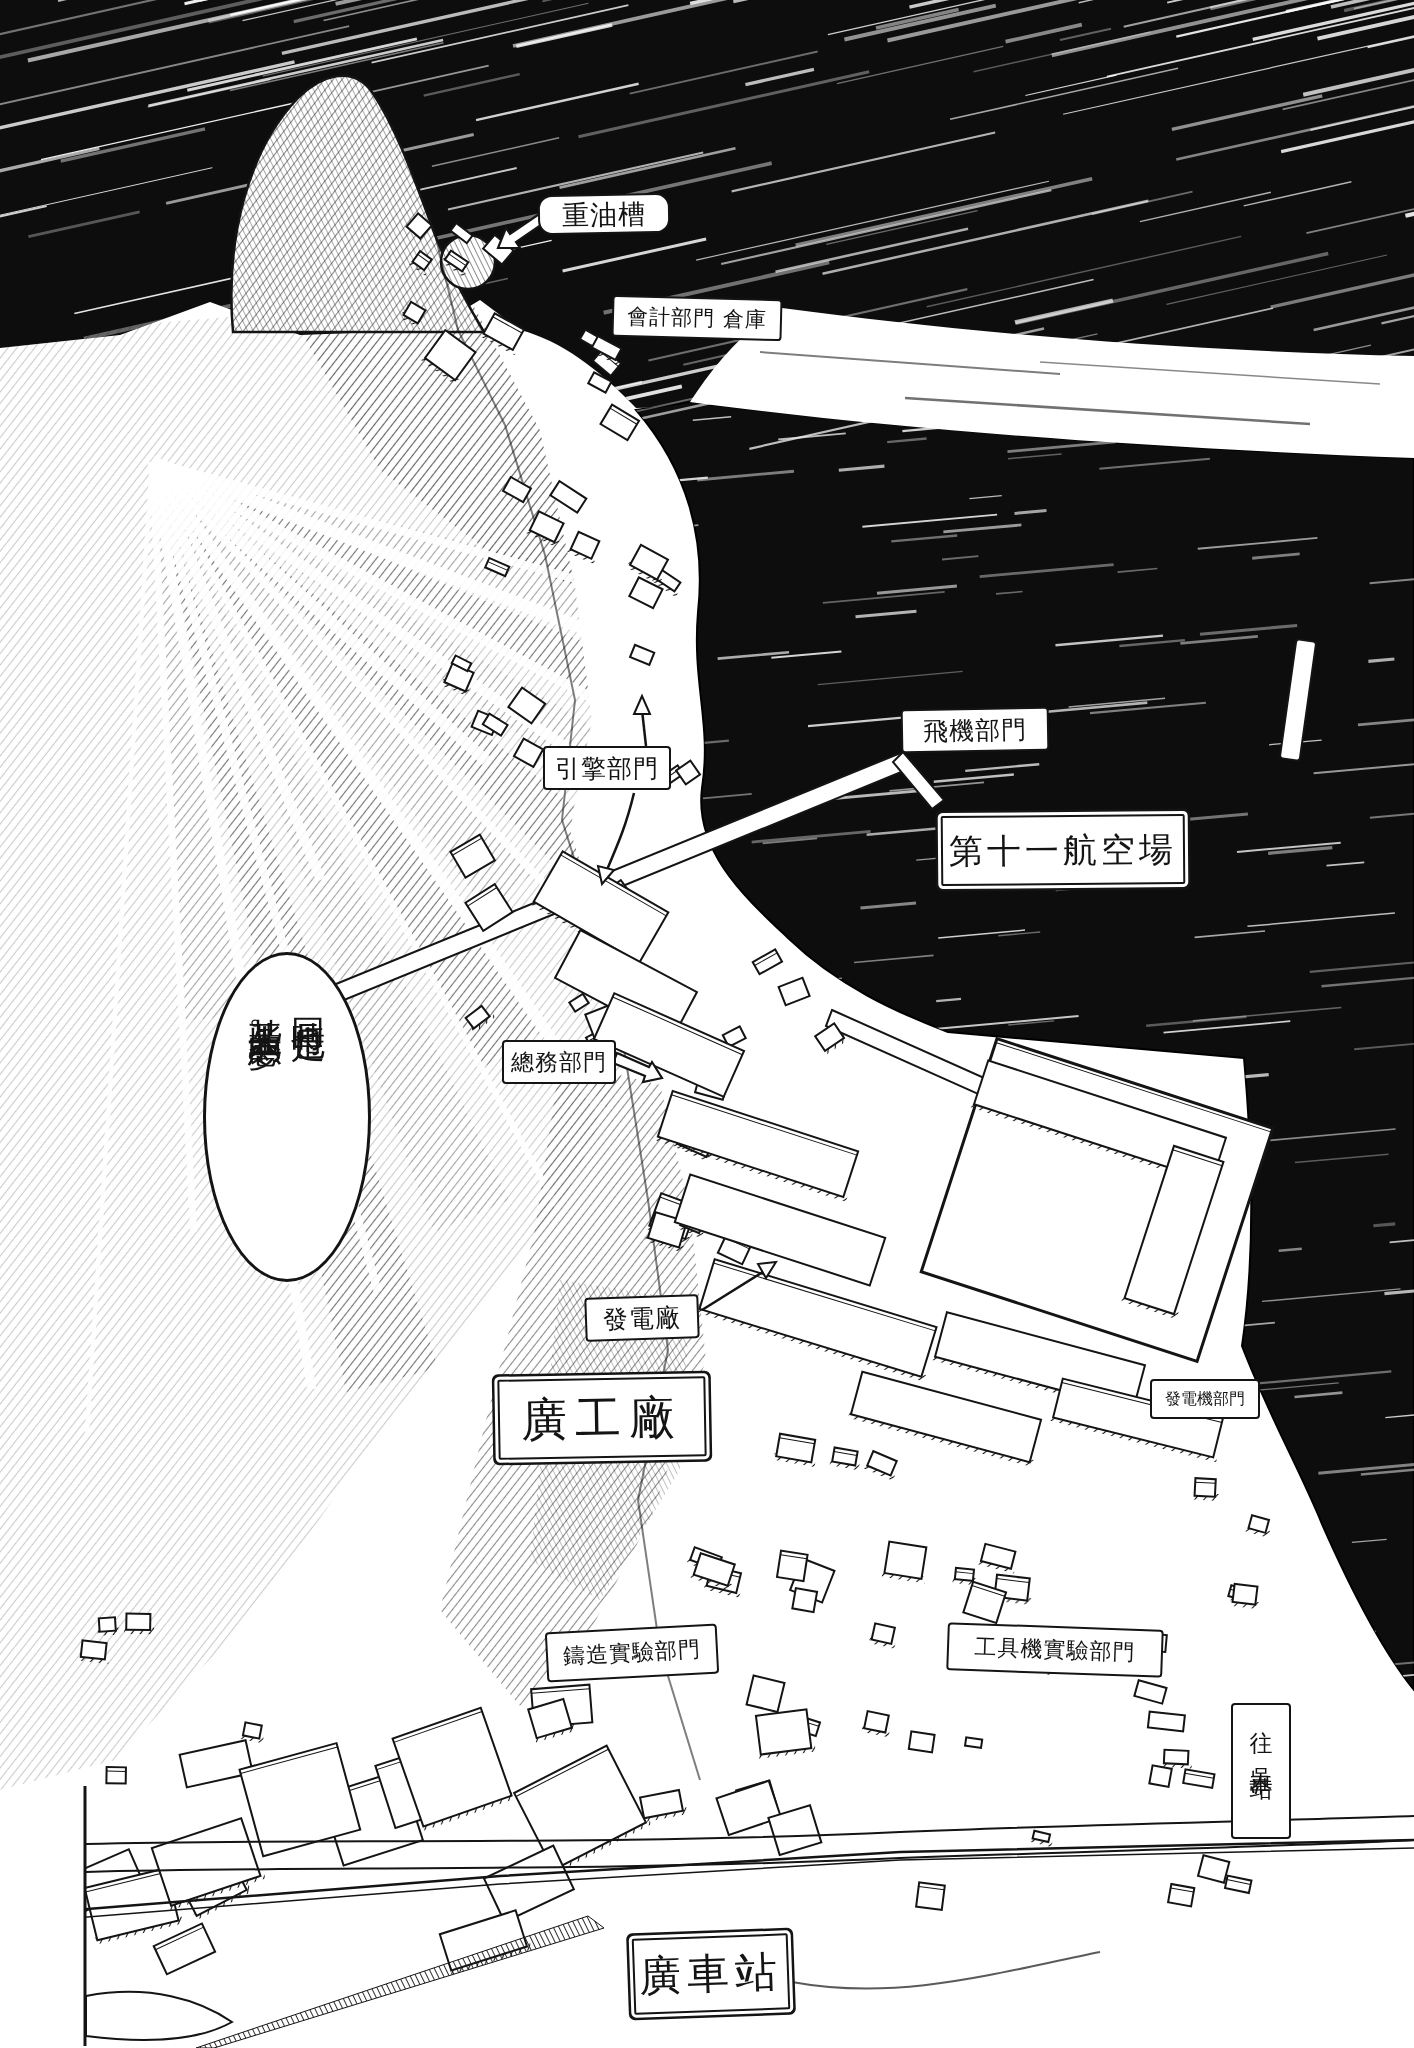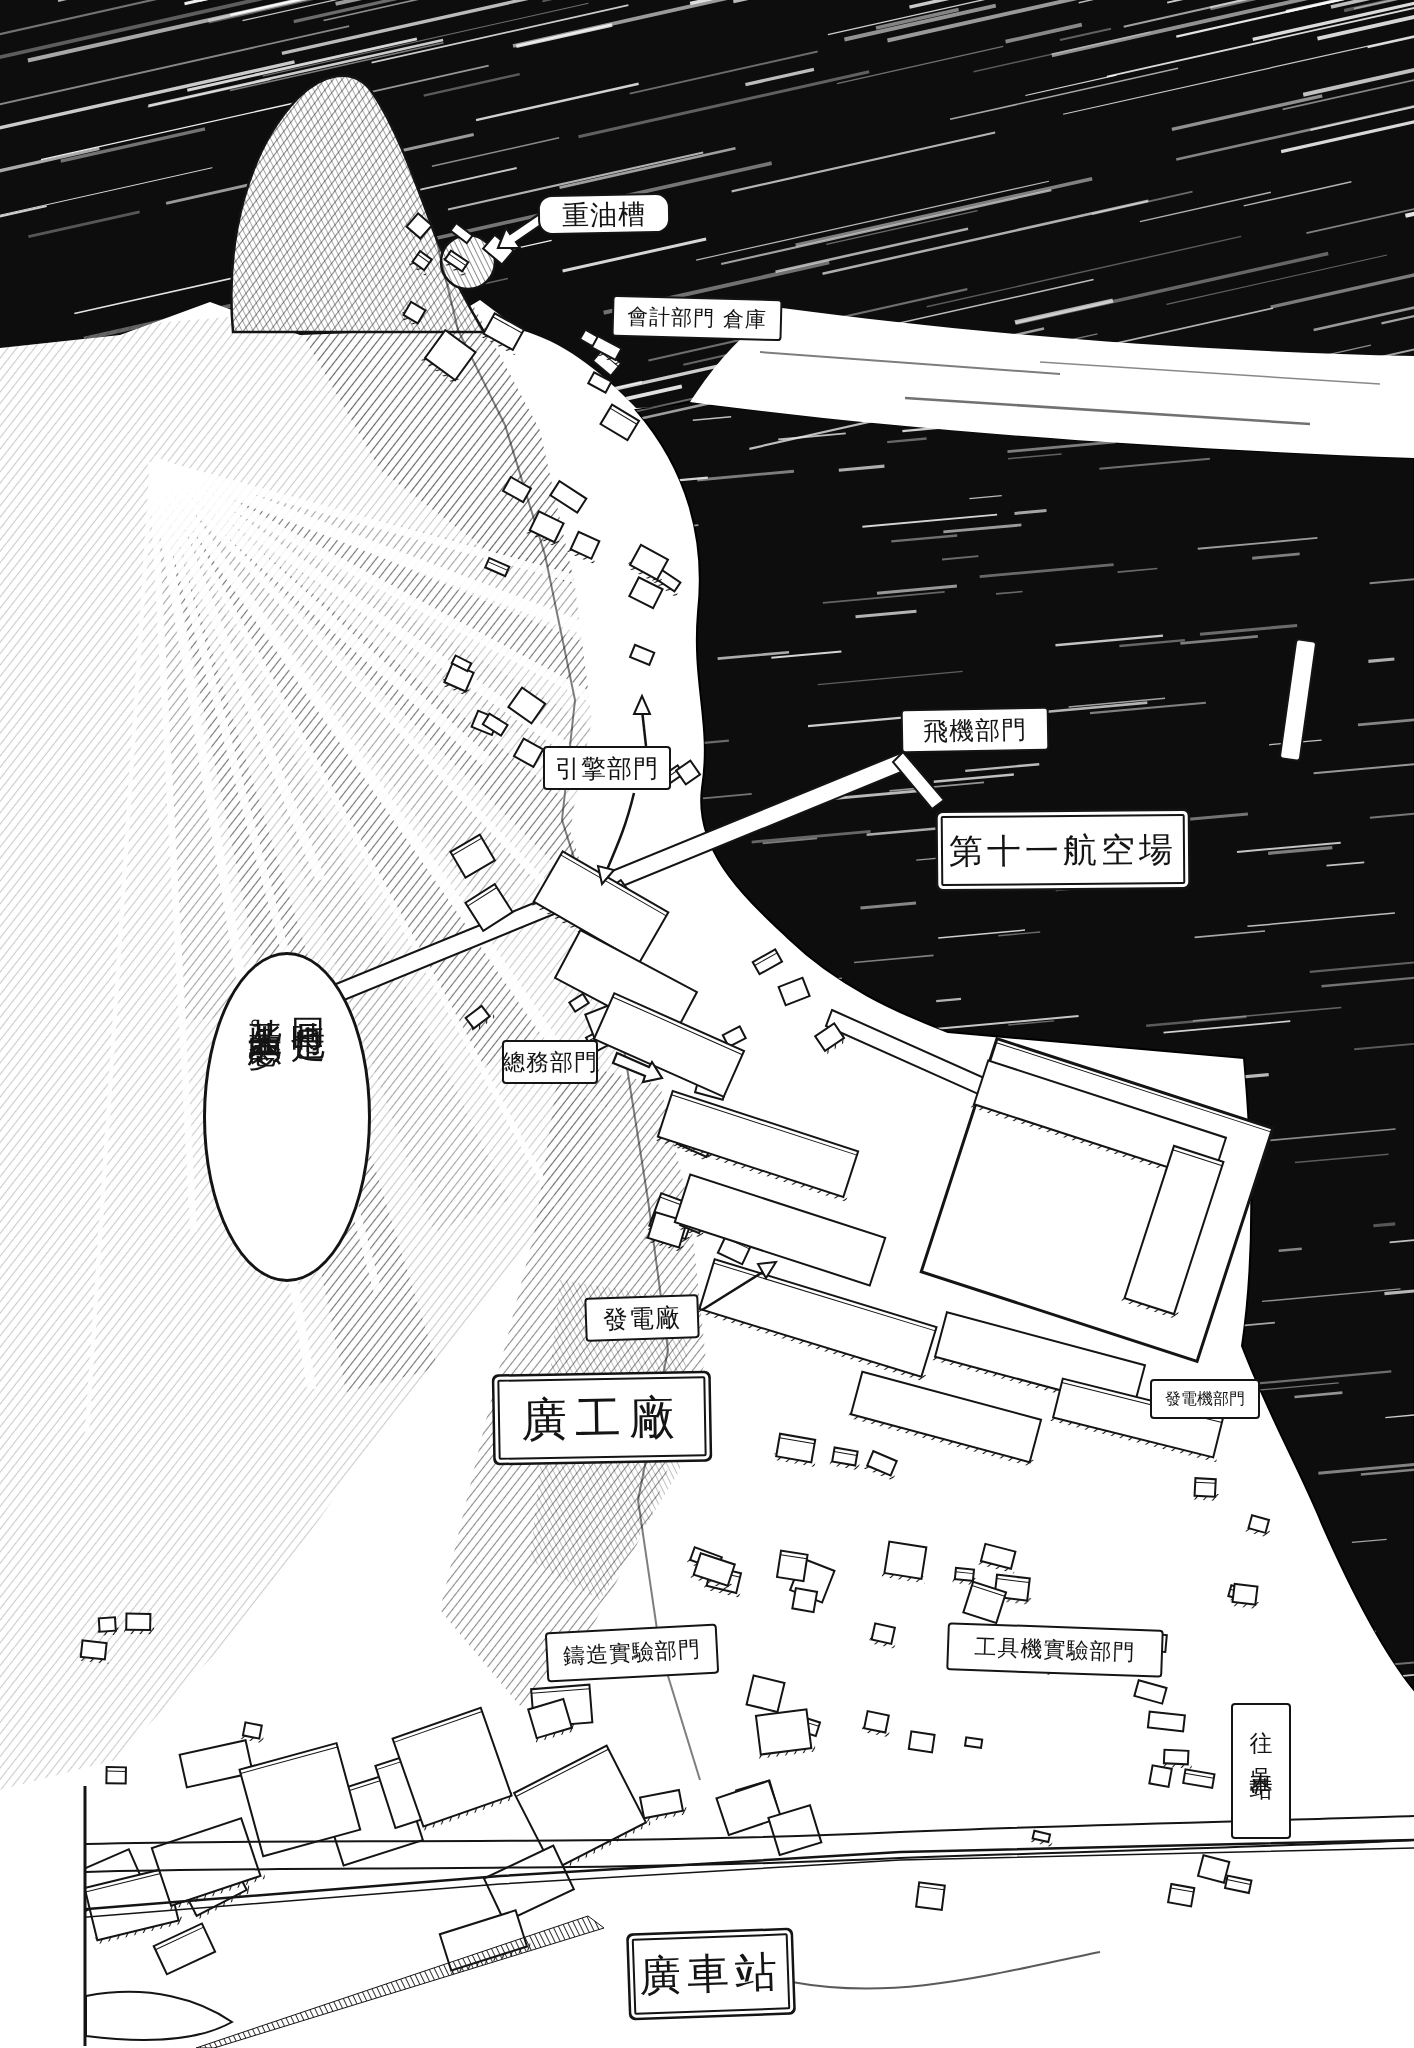--- a/index.html
+++ b/index.html
@@ -9,21 +9,21 @@
   .lbl{position:absolute;display:flex;align-items:center;justify-content:center;
        background:#fff;border:2.5px solid #141414;border-radius:4px;color:#141414;
        white-space:nowrap;z-index:5;letter-spacing:1px;box-sizing:border-box;line-height:1}
   .dbl{border-radius:2px;box-shadow:0 0 0 3px #fff,0 0 0 5.5px #141414}
   .vert{writing-mode:vertical-rl;text-orientation:upright;letter-spacing:5px;justify-content:flex-start;padding-top:8px}
   #lbl-fuel{left:538px;top:194px;width:132px;height:40px;font-size:27px;border-radius:14px;transform:rotate(-1deg)}
   #lbl-acct{left:612px;top:297px;width:170px;height:42px;font-size:21px;transform:rotate(1.5deg)}
   #lbl-engine{left:543px;top:746px;width:128px;height:44px;font-size:25px}
   #lbl-aircraft{left:901px;top:708px;width:148px;height:44px;font-size:25px;transform:rotate(-1deg)}
   #lbl-arsenal{left:941px;top:815px;width:244px;height:70px;font-size:34px;letter-spacing:4px;transform:rotate(-.5deg)}
-  #lbl-general{left:502px;top:1040px;width:96px;height:44px;font-size:23px}
+  #lbl-general{left:502px;top:1040px;width:114px;height:44px;font-size:23px}
   #lbl-power{left:585px;top:1296px;width:114px;height:44px;font-size:25px;transform:rotate(-2deg)}
   #lbl-hirofactory{left:498px;top:1378px;width:208px;height:80px;font-size:46px;letter-spacing:8px;transform:rotate(-1deg)}
   #lbl-generator{left:1150px;top:1379px;width:110px;height:40px;font-size:16px;letter-spacing:0}
   #lbl-casting{left:546px;top:1628px;width:172px;height:50px;font-size:22px;transform:rotate(-3deg)}
   #lbl-machine{left:947px;top:1626px;width:216px;height:48px;font-size:22px;transform:rotate(2deg)}
   #lbl-kure{left:1231px;top:1703px;width:60px;height:136px;font-size:23px}
   #lbl-hirostation{left:633px;top:1936px;width:156px;height:76px;font-size:42px;letter-spacing:6px;transform:rotate(-2deg)}
   .bubble{position:absolute;left:203px;top:952px;width:168px;height:330px;background:#fff;
           border:3px solid #141414;border-radius:50%;z-index:4;display:flex;justify-content:center;
           padding-top:36px;box-sizing:border-box}

